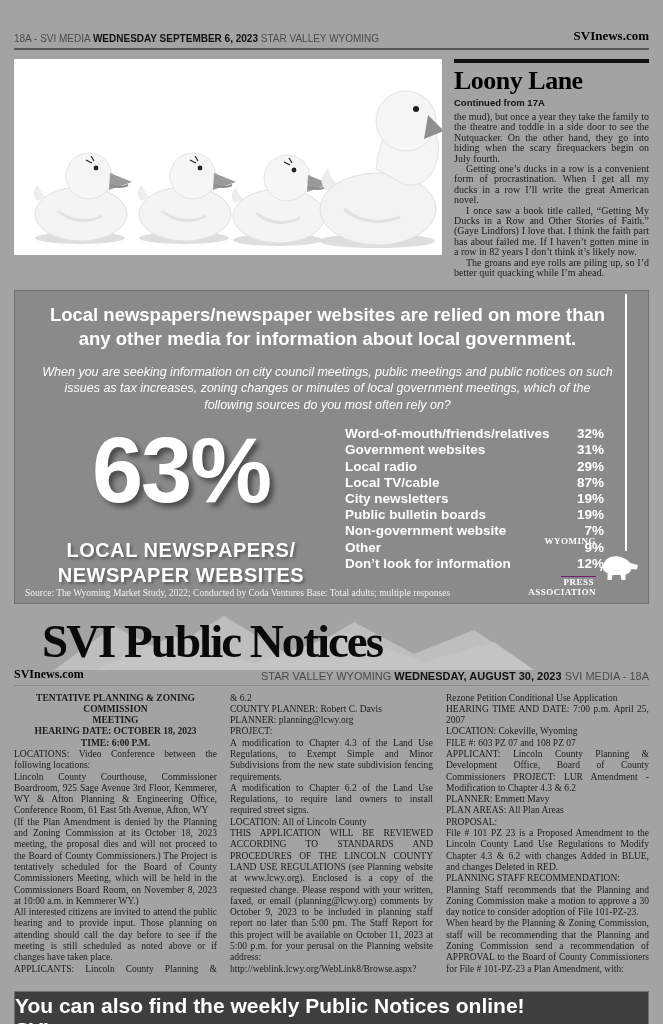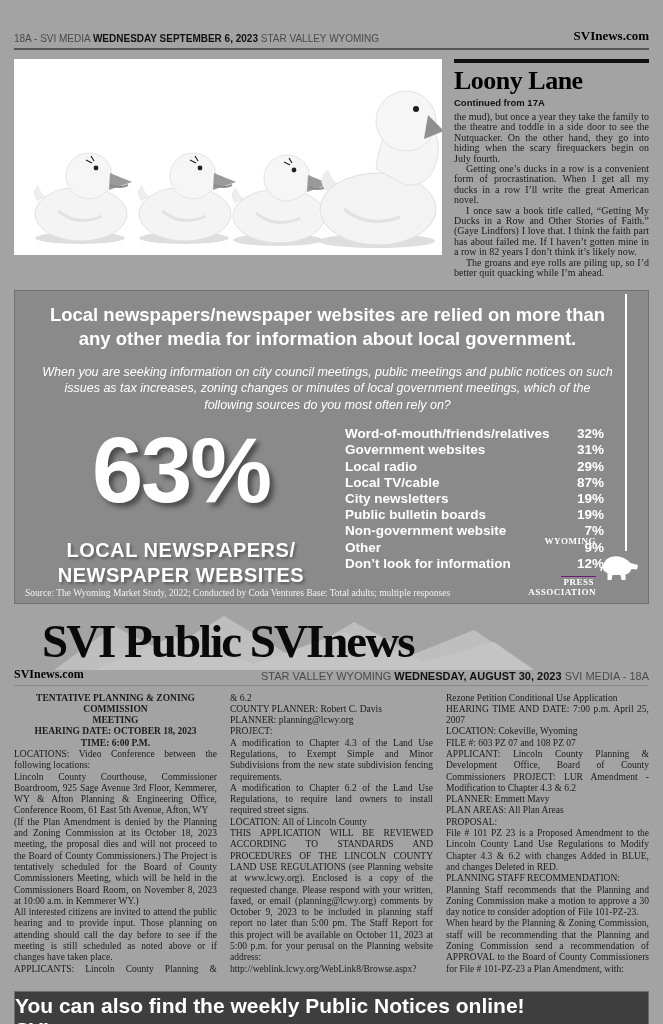--- a/index.html
+++ b/index.html
@@ -198,21 +198,21 @@
         </svg>
       </div>
     </div>
   </div>
 
   <div class="masthead">
     <svg class="mtns" width="480" height="58" viewBox="0 0 480 58">
       <polygon points="0,58 60,14 110,40 170,4 240,46 300,10 360,42 420,18 480,58" fill="#d9d9d9"></polygon>
       <polygon points="40,58 120,24 200,52 290,20 370,50 440,30 480,58" fill="#e6e6e6"></polygon>
     </svg>
-    <h2>SVI Public SVInews</h2>
+    <h2>SVI Public Notices</h2>
     <div class="mastsub">
       <span class="site">SVInews.com</span>
       <span class="dateline"><span>STAR VALLEY WYOMING </span><b>WEDNESDAY, AUGUST 30, 2023</b><span> SVI MEDIA - 18A</span></span>
     </div>
   </div>
 
   <div class="notices">
     <div class="ncol">
       <div class="chead">TENTATIVE PLANNING &amp; ZONING COMMISSION</div>
       <div class="chead">MEETING</div>

